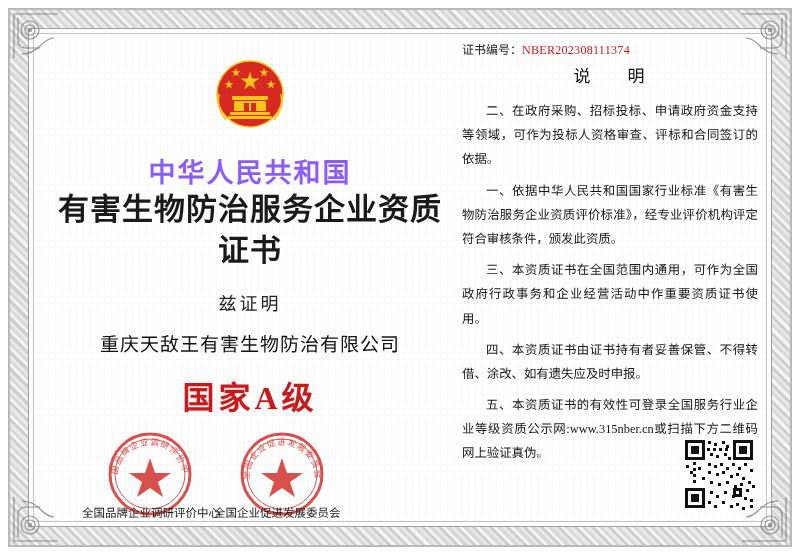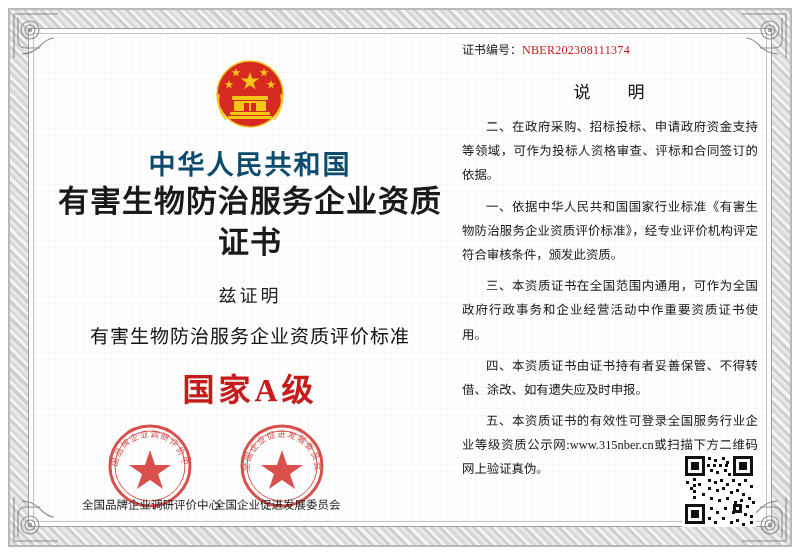--- a/index.html
+++ b/index.html
@@ -82,24 +82,24 @@
   .emblem {
     width: 96px;
     height: 96px;
     margin: 6px auto 2px auto;
     position: relative;
   }
 
   .title-main {
     font-size: 27px;
     font-weight: bold;
-    color: #0c4a6e;
+    color: #8b5cf6;
     letter-spacing: 2px;
     line-height: 1.32;
-    margin-top: 4px;
+    margin-top: 12px;
     font-family: "Liberation Serif", "DejaVu Serif", serif;
   }
   .title-sub {
     font-size: 31px;
     font-weight: bold;
     color: #1a1a1a;
     letter-spacing: 1px;
     line-height: 1.32;
     font-family: Liberation Mono, monospace;
   }
@@ -164,21 +164,21 @@
   .right-col {
     position: absolute;
     right: 6px;
     top: 4px;
     width: 296px;
   }
   .cert-no {
     font-size: 12px;
     color: #222;
     text-align: left;
-    margin-bottom: 20px;
+    margin-bottom: 4px;
     white-space: nowrap;
   }
   .cert-no .num {
     color: #c81a1a;
     letter-spacing: .3px;
   }
   .notes-title {
     text-align: center;
     font-size: 17px;
     letter-spacing: 10px;
@@ -318,21 +318,21 @@
             <path d="M17 46 Q14 60 24 72"></path>
             <path d="M79 46 Q82 60 72 72"></path>
           </g>
         </svg>
       </div>
 
       <div class="title-main">中华人民共和国</div>
       <div class="title-sub">有害生物防治服务企业资质证书</div>
 
       <div class="certify-word">兹证明</div>
-      <div class="company-name">有害生物防治服务企业资质评价标准</div>
+      <div class="company-name">重庆天敌王有害生物防治有限公司</div>
       <div class="grade">国家A级</div>
 
 
       <div class="seals">
         <div class="seal seal-1">
           <svg width="92" height="92" viewBox="0 0 92 92">
             <g opacity="0.82">
               <circle cx="46" cy="46" r="40" fill="none" stroke="#cf2a24" stroke-width="3"></circle>
               <circle cx="46" cy="46" r="35" fill="none" stroke="#cf2a24" stroke-width="1"></circle>
               <polygon fill="#cf2a24" points="46,30 51,45 67,45 54,54 59,69 46,60 33,69 38,54 25,45 41,45"></polygon>

